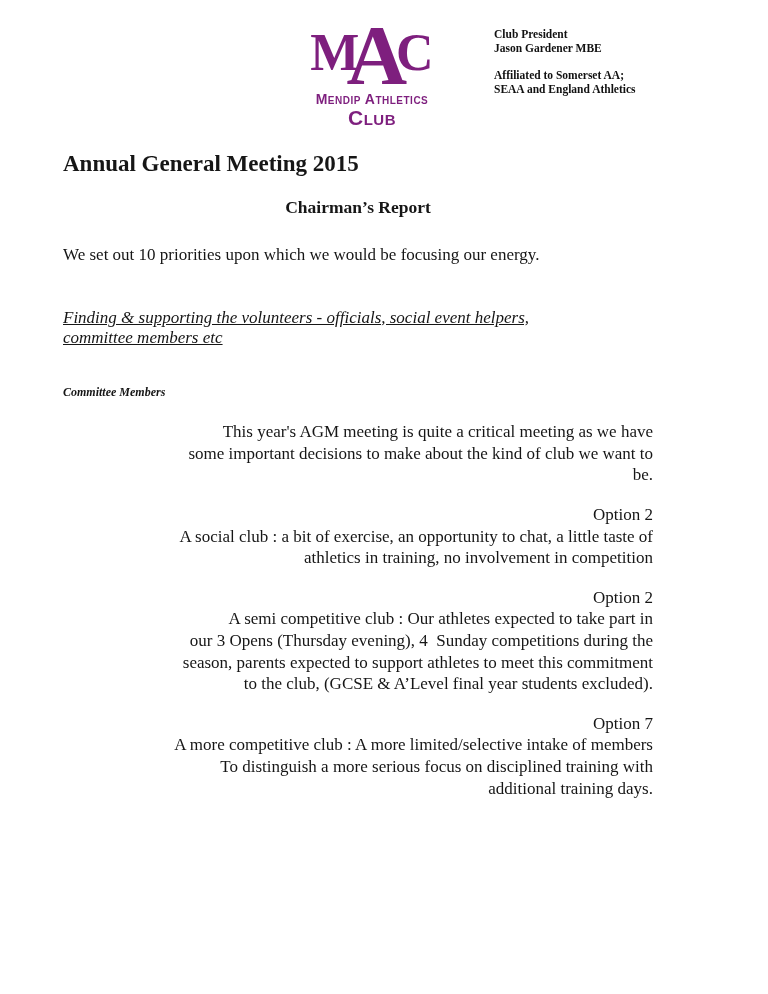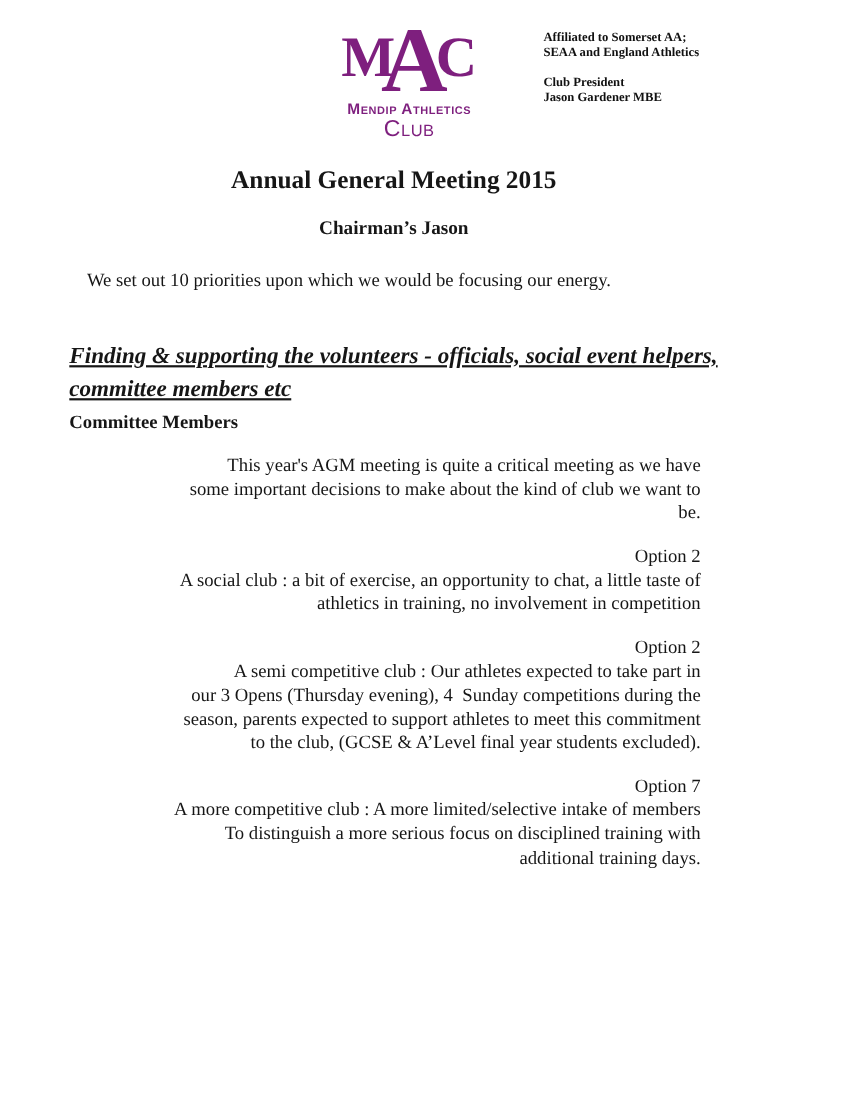--- a/index.html
+++ b/index.html
@@ -59,21 +59,21 @@
     font-weight: bold;
     font-variant: small-caps;
     font-size: 14px;
     letter-spacing: 0.5px;
     line-height: 1.05;
     margin-top: -6px;
     white-space: nowrap;
   }
   .logo-line2 {
     font-family: "Liberation Sans", sans-serif;
-    font-weight: normal;
+    font-weight: bold;
     font-variant: small-caps;
     font-size: 21px;
     letter-spacing: 0.5px;
     line-height: 1.0;
   }
   .header-right {
     position: absolute;
     left: 494px;
     top: 27px;
     font-size: 11.5px;
@@ -83,53 +83,53 @@
   }
   .header-right .block { white-space: pre-wrap; }
   .header-right .block + .block { margin-top: 13px; }
 
   
   .content {
     margin-left: 63px;
     width: 590px;
   }
   .doc-title {
-    text-align: center;
     font-weight: bold;
     font-size: 23px;
     margin-top: 18px;
     line-height: 28px;
   }
   .doc-subtitle {
     text-align: center;
     font-weight: bold;
     font-size: 17.5px;
     margin-top: 18px;
     line-height: 22px;
   }
   .para {
     font-size: 17px;
     line-height: 21.6px;
     white-space: pre-wrap;
-    margin: 16px;
+    margin: 0;
   }
   .intro       { margin-top: 26px; }
   .section-heading {
     margin-top: 42px;
-    font-weight: bold;
+    font-weight: normal;
     font-style: italic;
     text-decoration: underline;
-    font-size: 21px;
-    line-height: 30px;
+    font-size: 17px;
+    line-height: 20px;
     white-space: pre-wrap;
   }
   .subheading {
-    margin-top: 5px;
+    margin-top: 34px;
     font-weight: bold;
-    font-size: 17px;
+    font-style: italic;
+    font-size: 12px;
     line-height: 21.6px;
   }
   .para + .para, .subheading + .para { margin-top: 18px; text-align: right; }
   .para-gap { margin-top: 22px; }
 </style>
 </head>
 <body>
 
 <div class="page">
 
@@ -139,33 +139,33 @@
       <div class="logo-letters">
         <span class="logo-letter-m">M</span>
         <span class="logo-letter-a">A</span>
         <span class="logo-letter-c">C</span>
       </div>
       <div class="logo-line1">Mendip Athletics</div>
       <div class="logo-line2">Club</div>
     </div>
 
     <div class="header-right">
+      <div class="block">Club President
+Jason Gardener MBE</div>
       <div class="block">Affiliated to Somerset AA;
 SEAA and England Athletics</div>
-      <div class="block">Club President
-Jason Gardener MBE</div>
     </div>
 
   </div>
 
   <div class="content">
 
     <div class="doc-title">Annual General Meeting 2015</div>
 
-    <div class="doc-subtitle">Chairman’s Jason</div>
+    <div class="doc-subtitle">Chairman’s Report</div>
 
     <p class="para intro">We set out 10 priorities upon which we would be focusing our energy.</p>
 
     <div class="section-heading">Finding &amp; supporting the volunteers - officials, social event helpers,
 committee members etc</div>
 
     <div class="subheading">Committee Members</div>
 
     <p class="para para-gap">This year's AGM meeting is quite a critical meeting as we have
 some important decisions to make about the kind of club we want to

